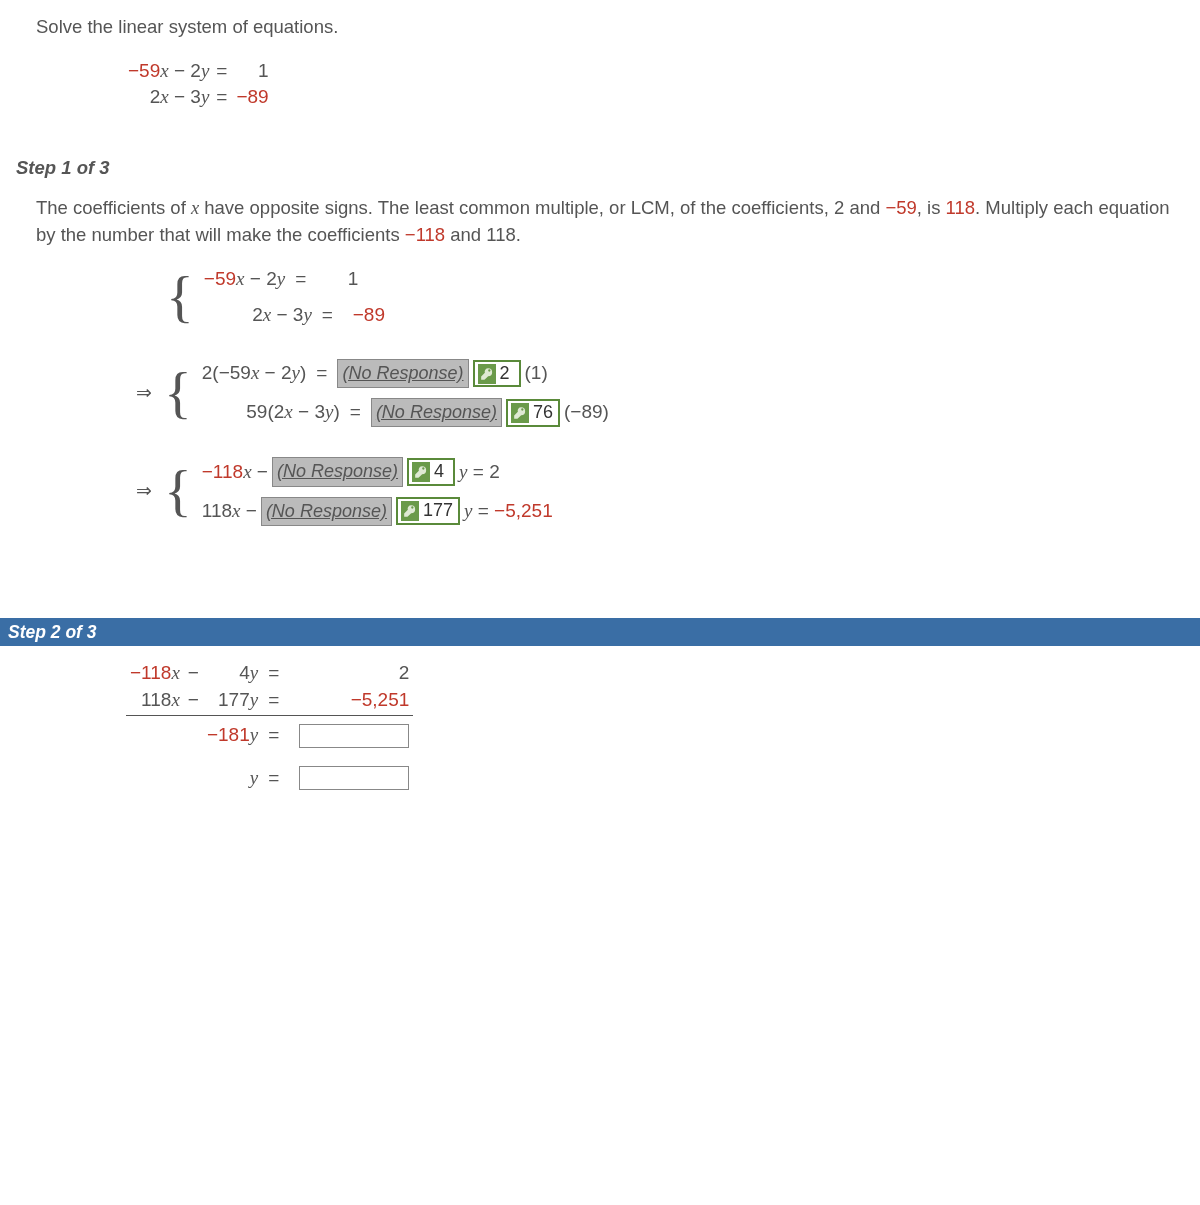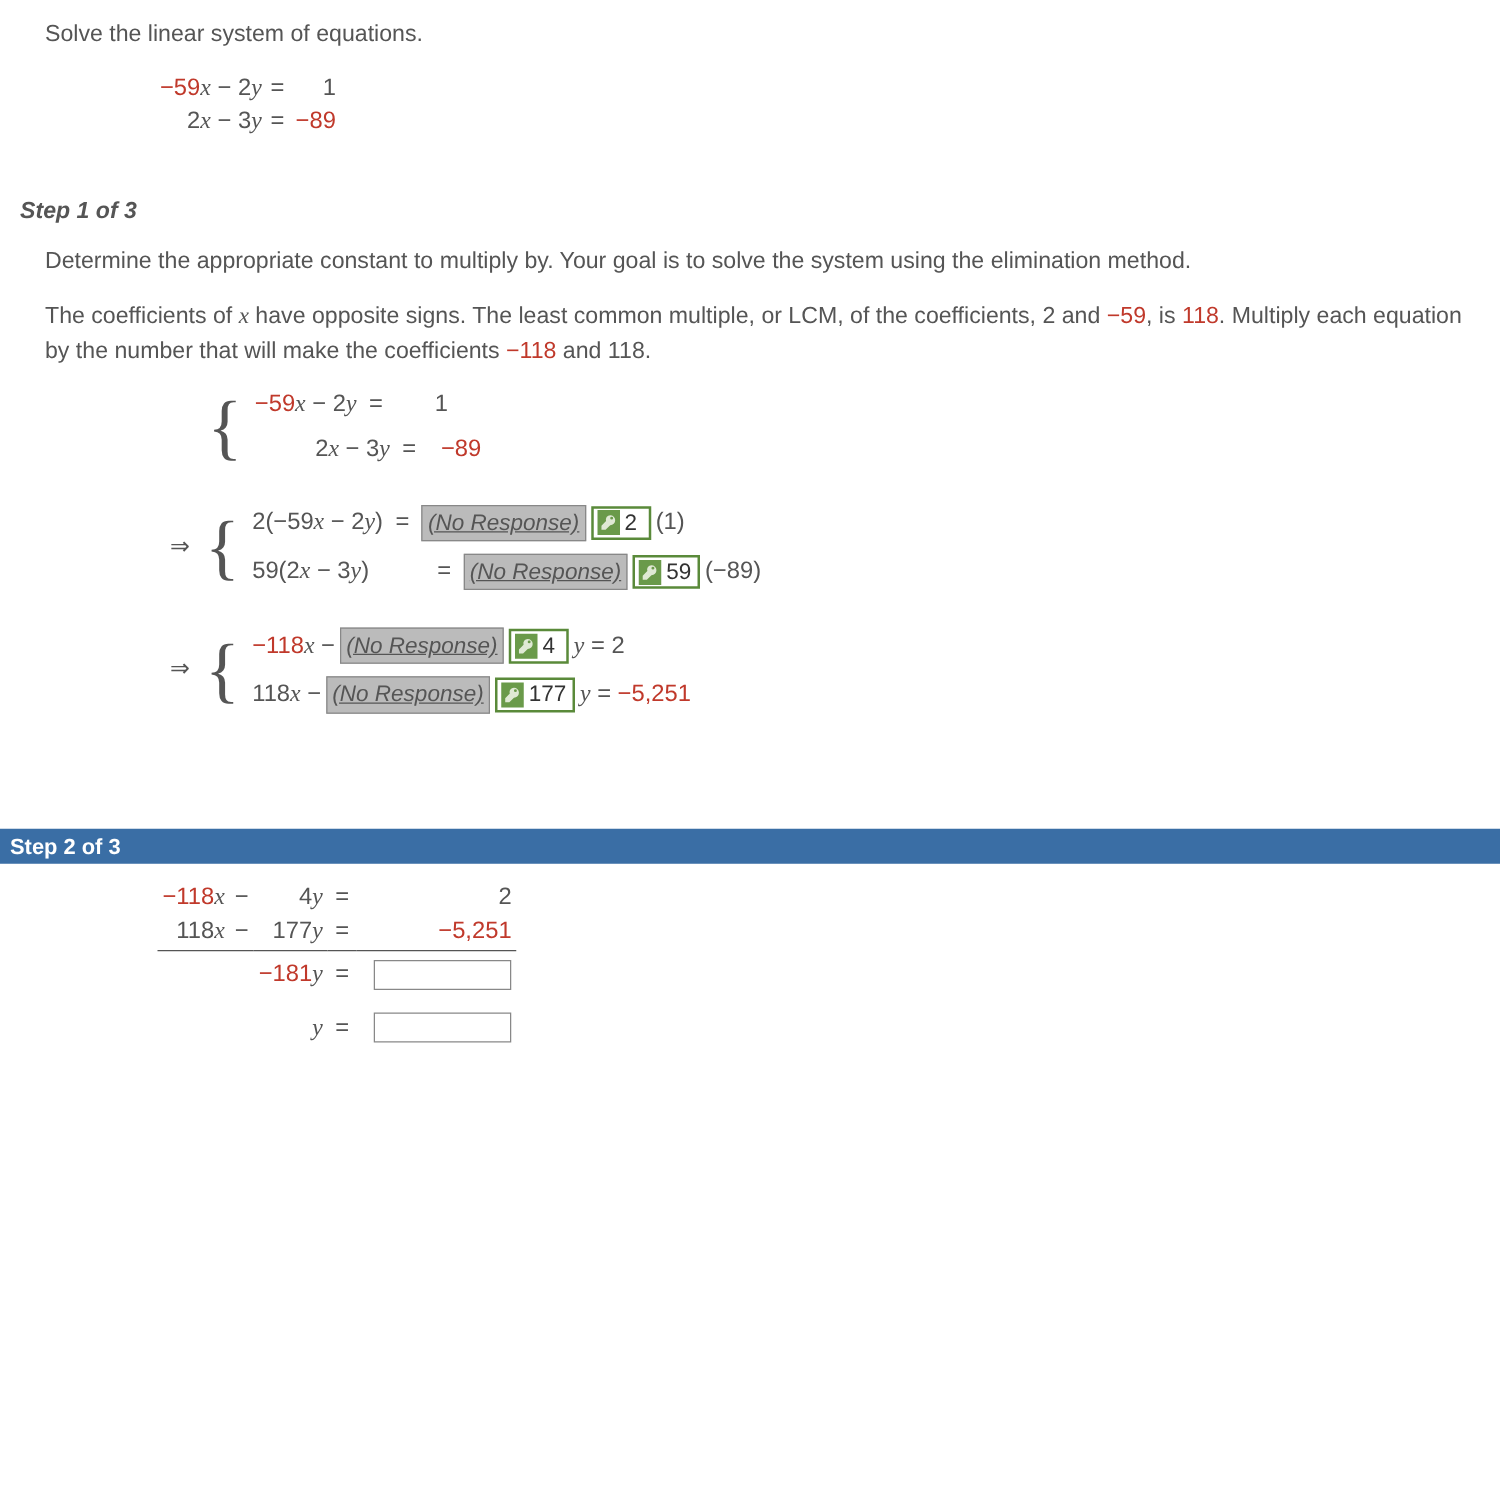--- a/index.html
+++ b/index.html
@@ -21,21 +21,21 @@
     font-style: italic;
   }
   .step-header-bar {
     background: #3a6ea5;
     color: #fff;
     font-weight: bold;
     padding: 2px 8px;
     font-size: 17.5px;
     margin: 40px 0 14px 0;
   }
-  .step-header-bar span { display: inline-block; }
+  .step-header-bar span { display: inline-block; font-style: italic; }
   .math-var { font-style: italic; font-family: 'Times New Roman', serif; }
   .neg { color: #c0392b; }
   .redtxt { color: #c0392b; }
   .eq-block {
     margin: 8px 0 8px 90px;
     font-size: 19px;
     color: #555;
   }
   table.eq { border-collapse: collapse; }
   table.eq td { padding: 0 2px; text-align: right; white-space: nowrap; }
@@ -144,21 +144,20 @@
           <td class="eq-sign">=</td>
           <td class="rhs"><span class="neg">−89</span></td>
         </tr>
       </tbody>
         </table>
     </div>
   </div>
 
   <div class="step-header" style="margin-left:-20px">Step 1 of 3</div>
 
-  <p class="body">Determine the appropriate constant to multiply by. Your goal is to solve the system using the elimination method.</p>
 
   <p class="body">
     <span>The coefficients of </span><span class="math-var">x</span><span> have opposite signs. The least common multiple, or LCM, of the coefficients, </span><span>2</span><span> and </span><span class="neg">−59</span><span>, is </span><span class="redtxt">118</span><span>. Multiply each equation by the number that will make the coefficients  </span><span class="neg">−118</span><span>  and  </span><span>118</span><span>.</span>
   </p>
 
   <div class="brace-wrap" style="margin-left:130px">
     <span class="big-brace">{</span>
     <div class="eq-rows">
       <div class="eq-row">
           <span><span class="neg">−59</span><span class="math-var">x</span><span> − </span><span>2</span><span class="math-var">y</span></span>
@@ -185,30 +184,30 @@
           <span class="left-chip">
               <svg viewBox="0 0 24 24">
                 <path fill="#dfe9d4" d="M14 2a6 6 0 0 0-5.65 8L2 16.35V22h5.65L14 15.65A6 6 0 1 0 14 2zm2 6a2 2 0 1 1 0-4 2 2 0 0 1 0 4z"></path>
               </svg>
             </span>
           <span class="val">2</span>
         </span>
         <span> (1)</span>
       </div>
       <div class="eq-row">
-        <span style="min-width:138px; text-align:left; display:inline-block"><span>59(2</span><span class="math-var">x</span><span> − 3</span><span class="math-var">y</span><span>)</span></span>
+        <span style="min-width:138px; text-align:right; display:inline-block"><span>59(2</span><span class="math-var">x</span><span> − 3</span><span class="math-var">y</span><span>)</span></span>
         <span style="padding:0 6px">=</span>
         <span class="no-resp">(No Response)</span>
         <span class="key-box">
           <span class="left-chip">
               <svg viewBox="0 0 24 24">
                 <path fill="#dfe9d4" d="M14 2a6 6 0 0 0-5.65 8L2 16.35V22h5.65L14 15.65A6 6 0 1 0 14 2zm2 6a2 2 0 1 1 0-4 2 2 0 0 1 0 4z"></path>
               </svg>
             </span>
-          <span class="val">59</span>
+          <span class="val">76</span>
         </span>
         <span> (−89)</span>
       </div>
     </div>
   </div>
 
   <div class="brace-wrap indent2" style="margin-top:30px">
     <span class="arrow-sym">⇒</span>
     <span class="big-brace">{</span>
     <div class="eq-rows">

